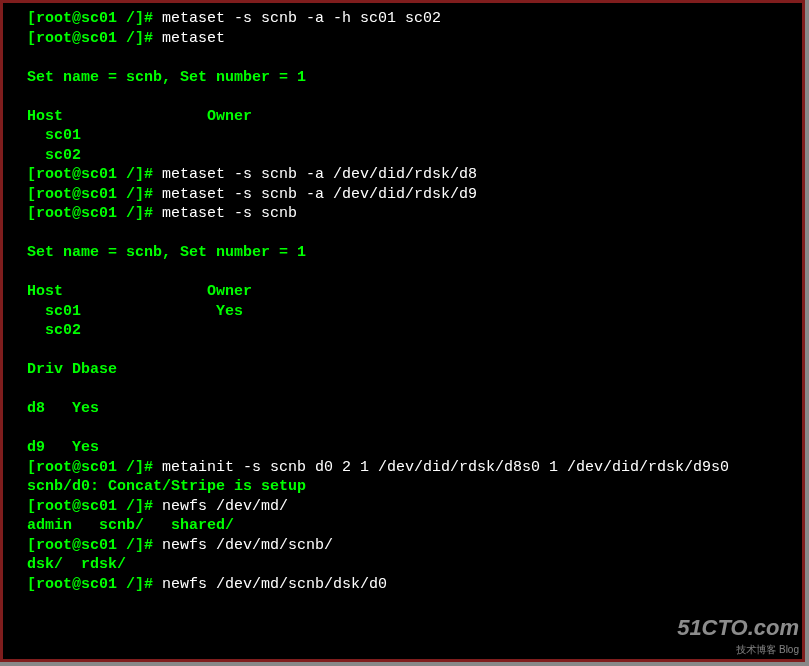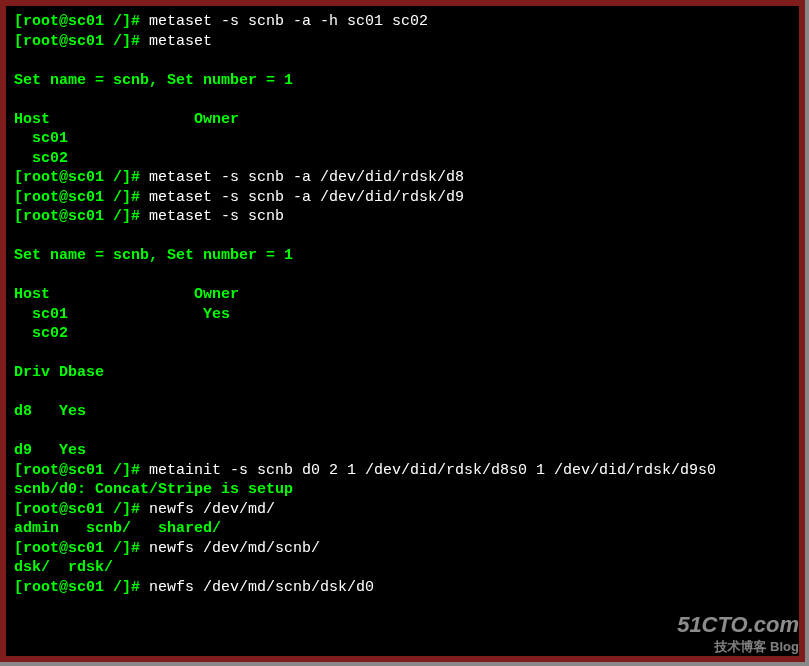--- a/index.html
+++ b/index.html
@@ -10,25 +10,25 @@
     body {
       background: #888;
       width: 809px;
       height: 666px;
       font-family: "Courier New", monospace;
       font-size: 15px;
       line-height: 1.3;
       position: relative;
     }
     .frame {
-      border: 6px solid #7f1d1d;
+      border: 3px solid #7f1d1d;
       width: 805px;
       height: 662px;
       background: #000;
-      padding: 6px 8px;
+      padding: 6px 24px;
       white-space: pre;
       overflow: hidden;
       color: #00ff00;
       font-weight: bold;
     }
     .prompt {
       color: #00ff00;
     }
     .white {
       color: #fff;
@@ -43,23 +43,22 @@
       text-align: right;
     }
     .watermark .big {
       font-size: 22px;
       font-weight: bold;
       font-style: italic;
       color: rgba(255,255,255,0.55);
       margin-left: 23px;
     }
     .watermark .small {
-      font-size: 13px;
+      font-size: 10px;
       color: rgba(255,255,255,0.5);
-      font-weight: bold;
     }
   </style>
 </head>
 <body>
 
 <div class="frame" id="term"><div><span class="prompt">[root@sc01 /]# </span><span class="white">metaset -s scnb -a -h sc01 sc02</span></div><div><span class="prompt">[root@sc01 /]# </span><span class="white">metaset</span></div><div>&nbsp;</div><div><span class="prompt">Set name = scnb, Set number = 1</span></div><div>&nbsp;</div><div><span class="prompt">Host                Owner</span></div><div><span class="prompt">  sc01</span></div><div><span class="prompt">  sc02</span></div><div><span class="prompt">[root@sc01 /]# </span><span class="white">metaset -s scnb -a /dev/did/rdsk/d8</span></div><div><span class="prompt">[root@sc01 /]# </span><span class="white">metaset -s scnb -a /dev/did/rdsk/d9</span></div><div><span class="prompt">[root@sc01 /]# </span><span class="white">metaset -s scnb</span></div><div>&nbsp;</div><div><span class="prompt">Set name = scnb, Set number = 1</span></div><div>&nbsp;</div><div><span class="prompt">Host                Owner</span></div><div><span class="prompt">  sc01               Yes</span></div><div><span class="prompt">  sc02</span></div><div>&nbsp;</div><div><span class="prompt">Driv Dbase</span></div><div>&nbsp;</div><div><span class="prompt">d8   Yes</span></div><div>&nbsp;</div><div><span class="prompt">d9   Yes</span></div><div><span class="prompt">[root@sc01 /]# </span><span class="white">metainit -s scnb d0 2 1 /dev/did/rdsk/d8s0 1 /dev/did/rdsk/d9s0</span></div><div><span class="prompt">scnb/d0: Concat/Stripe is setup</span></div><div><span class="prompt">[root@sc01 /]# </span><span class="white">newfs /dev/md/</span></div><div><span class="prompt">admin   scnb/   shared/</span></div><div><span class="prompt">[root@sc01 /]# </span><span class="white">newfs /dev/md/scnb/</span></div><div><span class="prompt">dsk/  rdsk/</span></div><div><span class="prompt">[root@sc01 /]# </span><span class="white">newfs /dev/md/scnb/dsk/d0</span></div></div>
 
 <div class="watermark">
   <div class="big">51CTO.com</div>
   <div class="small">技术博客  Blog</div>

